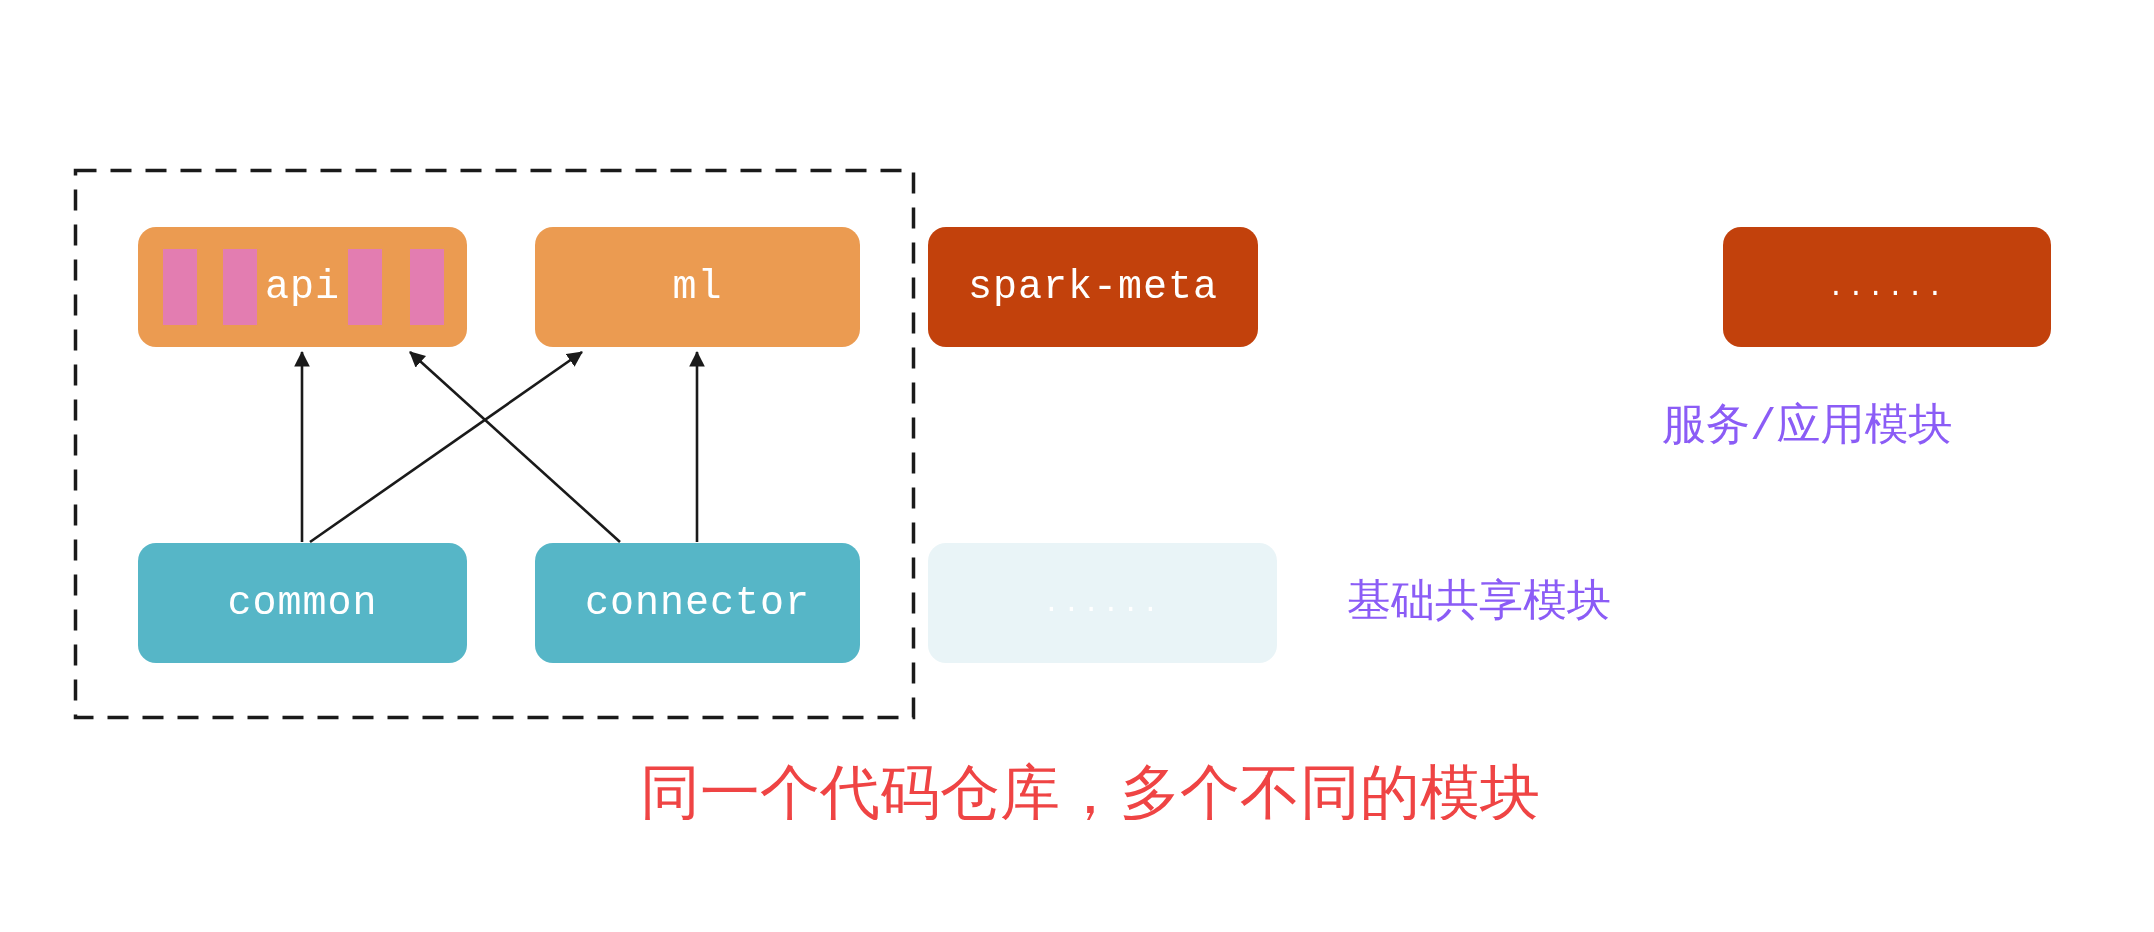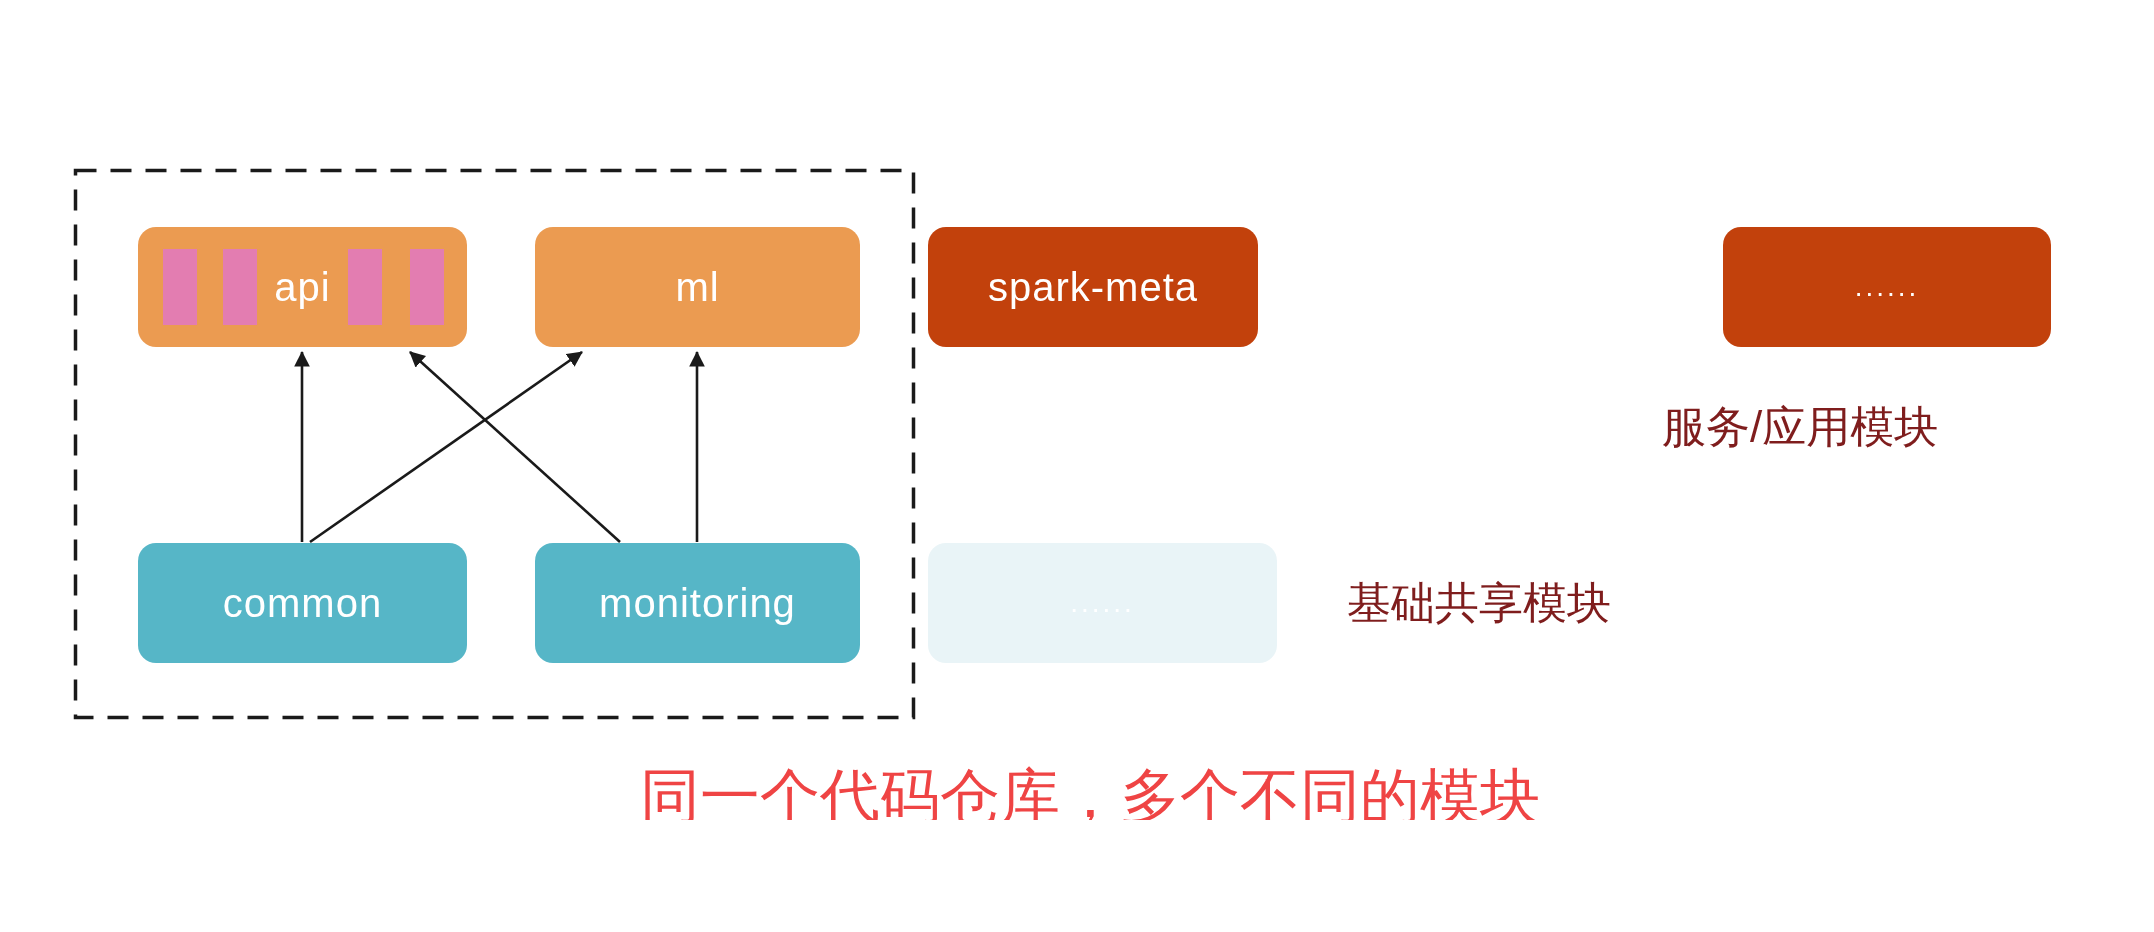--- a/index.html
+++ b/index.html
@@ -1,18 +1,18 @@
 <!DOCTYPE html>
 <html><head>
 <meta charset="utf-8">
 <style>
   html,body{margin:0;padding:0;background:#ffffff;}
   .stage{
     position:relative;width:2154px;height:820px;background:#ffffff;overflow:hidden;
-    font-family:Liberation Sans, sans-serif;
+    font-family:Liberation Mono, monospace;
   }
   svg.overlay{position:absolute;left:0;top:0;z-index:1;}
   .module{
     position:absolute;border-radius:18px;z-index:2;
     display:flex;align-items:center;justify-content:center;
   }
   .module .label{
     font-size:40px;font-weight:300;color:#ffffff;letter-spacing:1px;white-space:nowrap;
   }
   .top-active{background:#EB9B51;}
@@ -24,21 +24,21 @@
   #box-ml{left:535px;top:227px;width:325px;height:120px;}
   #box-spark{left:928px;top:227px;width:330px;height:120px;}
   #box-monitoring{left:1325px;top:227px;width:328px;height:120px;}
   #box-top-dots{left:1723px;top:227px;width:328px;height:120px;}
   #box-common{left:138px;top:543px;width:329px;height:120px;}
   #box-connector{left:535px;top:543px;width:325px;height:120px;}
   #box-bottom-dots{left:928px;top:543px;width:349px;height:120px;}
   .stripe{position:absolute;top:22px;width:34px;height:76px;background:#E37DB1;}
   .s1{left:25px;}.s2{left:85px;}.s3{left:210px;}.s4{left:272px;}
   .row-label{
-    position:absolute;z-index:2;color:#7f1d1d;font-size:44px;font-weight:300;
+    position:absolute;z-index:2;color:#8b5cf6;font-size:44px;font-weight:300;
     line-height:1.15;white-space:nowrap;
   }
   #row-label-top{left:1662px;top:402px;}
   #row-label-bottom{left:1347px;top:578px;}
   .caption{
     position:absolute;z-index:2;left:640px;top:764px;font-size:60px;font-weight:300;
     color:#ef4444;line-height:1.1;white-space:nowrap;
   }
 </style>
 </head>
@@ -78,21 +78,21 @@
 
   <div class="module top-faded dots" id="box-top-dots">
     <span class="label">......</span>
   </div>
 
   <div class="module bottom-active" id="box-common">
     <span class="label">common</span>
   </div>
 
   <div class="module bottom-active" id="box-connector">
-    <span class="label">monitoring</span>
+    <span class="label">connector</span>
   </div>
 
   <div class="module bottom-faded dots" id="box-bottom-dots">
     <span class="label">......</span>
   </div>
 
   <div class="row-label" id="row-label-top">服务/应用模块</div>
 
   <div class="row-label" id="row-label-bottom">基础共享模块</div>
 

